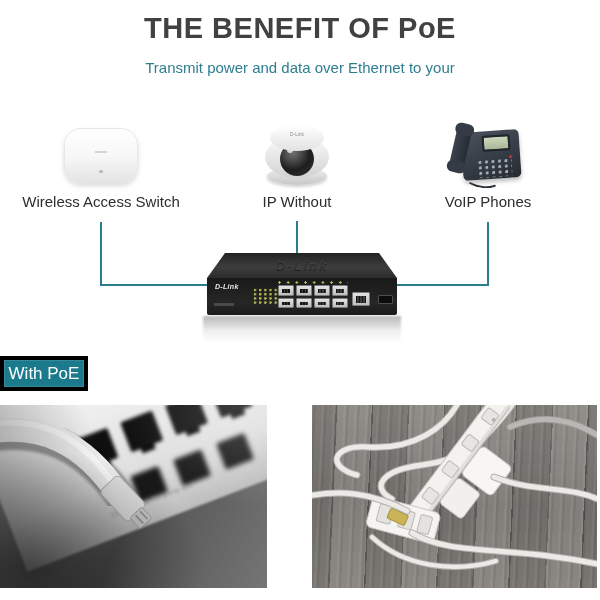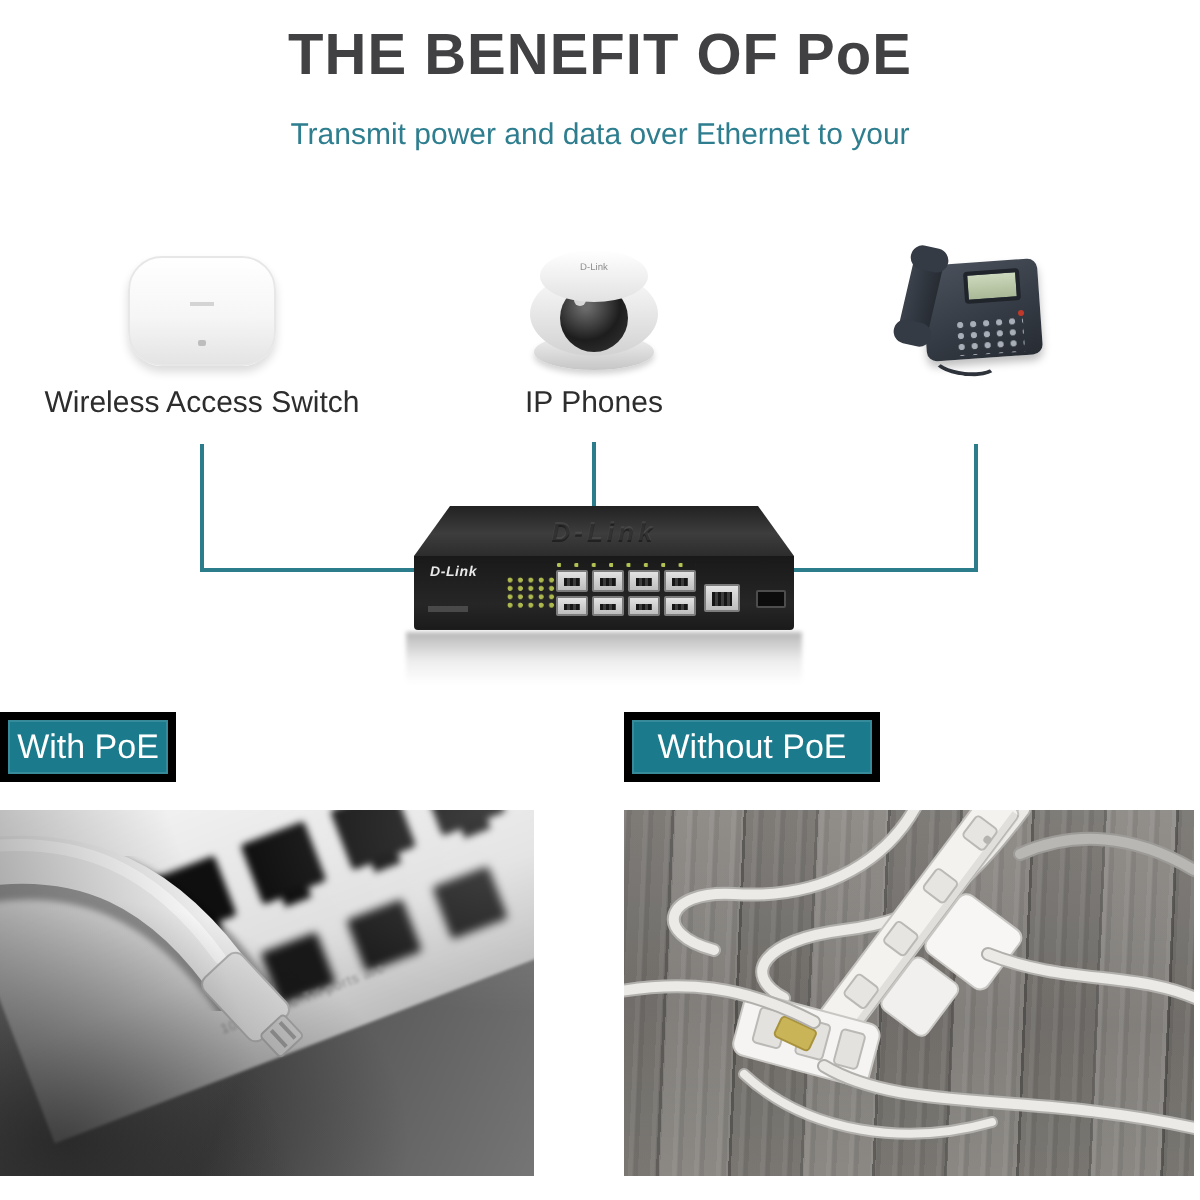--- a/index.html
+++ b/index.html
@@ -172,21 +172,22 @@
   <div class="phone">
     <div class="ph-body"></div>
     <div class="ph-screen"></div>
     <div class="ph-keys"></div>
     <div class="ph-led"></div>
     <div class="ph-handset"></div>
     <div class="ph-cord"></div>
   </div>
 
   <div class="device-label lbl-ap">Wireless Access Switch</div>
-  <div class="device-label lbl-cam">IP Phones</div>
+  <div class="device-label lbl-cam">IP Without</div>
+  <div class="device-label lbl-voip">VoIP Phones</div>
 
   <div class="tline v1"></div>
   <div class="tline h1"></div>
   <div class="tline v2"></div>
   <div class="tline v3"></div>
   <div class="tline h3"></div>
 
   <div class="sw-top">
     <div class="sw-top-brand">D-Link</div>
   </div>
@@ -204,21 +205,20 @@
       <div class="port"></div>
       <div class="port"></div>
       <div class="port"></div>
     </div>
     <div class="port sw-uplink"></div>
     <div class="sw-sfp"></div>
   </div>
   <div class="sw-reflect"></div>
 
   <div class="badge badge-with">With PoE</div>
-  <div class="badge badge-without">Without PoE</div>
 
   <div class="photo photo-left">
     <div class="lp-grad"></div>
     <div class="lp-panel">
 
       <div class="lp-ports">
         <span></span>
           <span></span>
           <span></span>
           <span></span>

